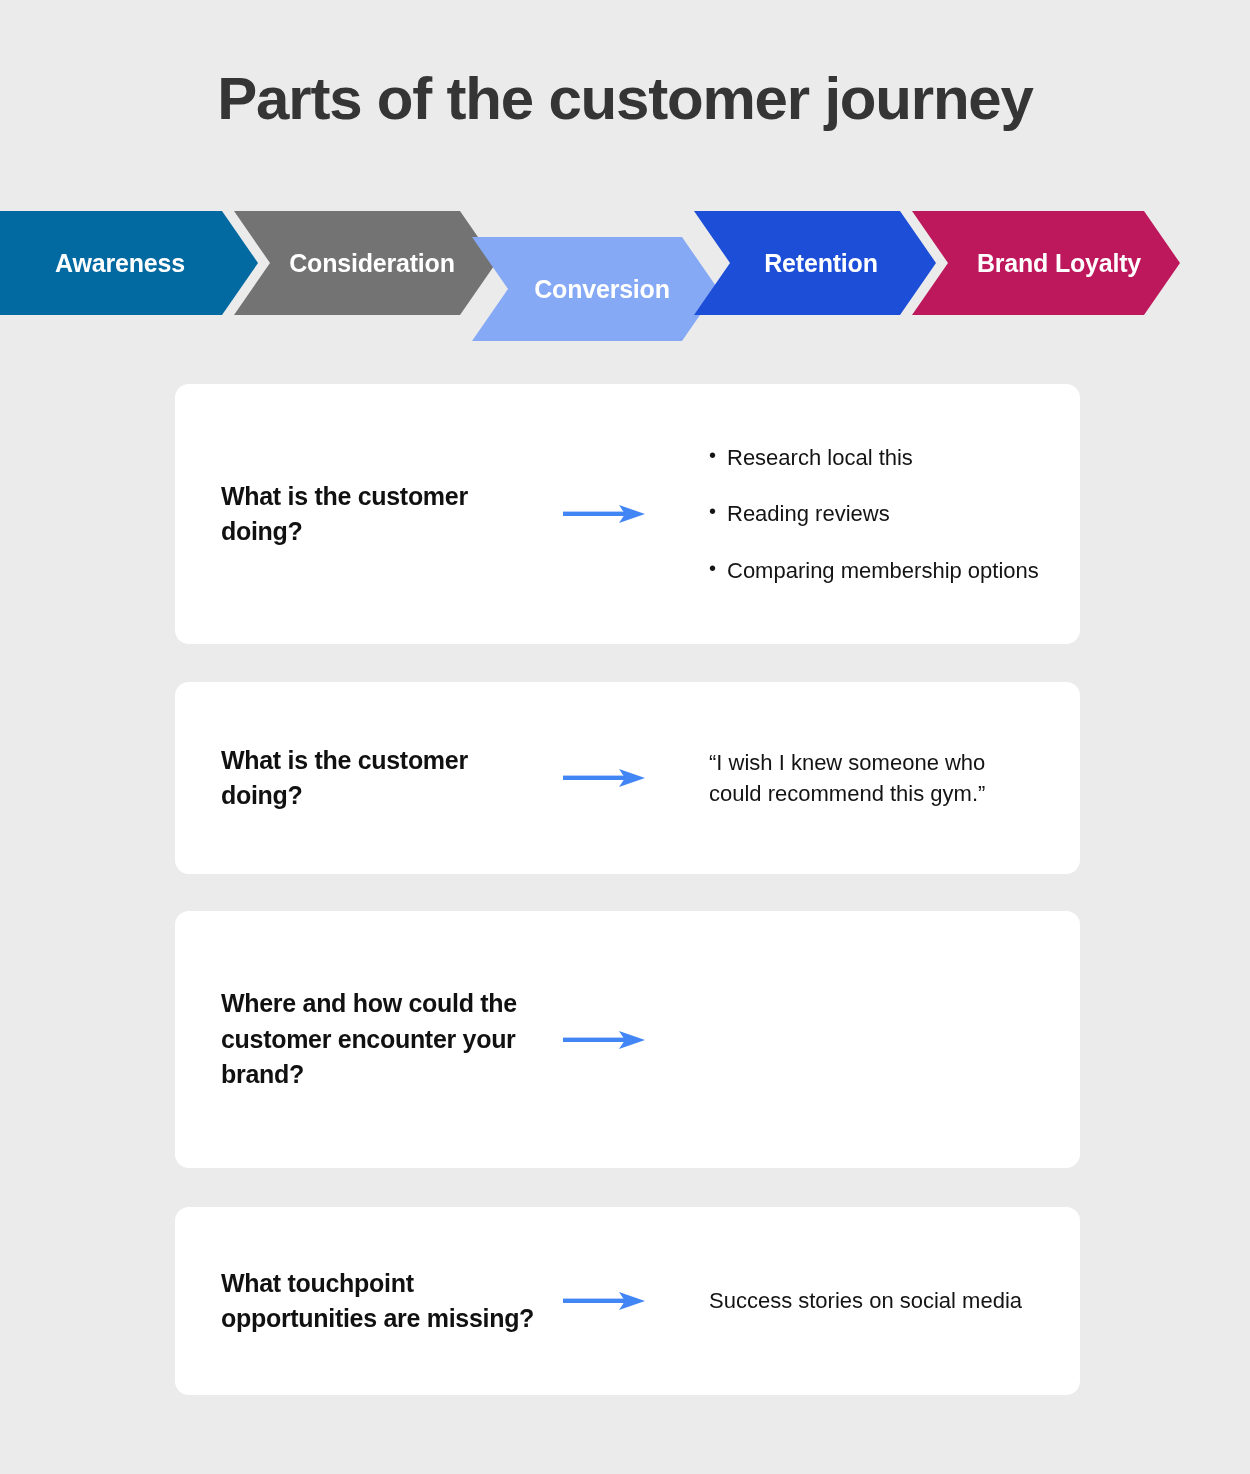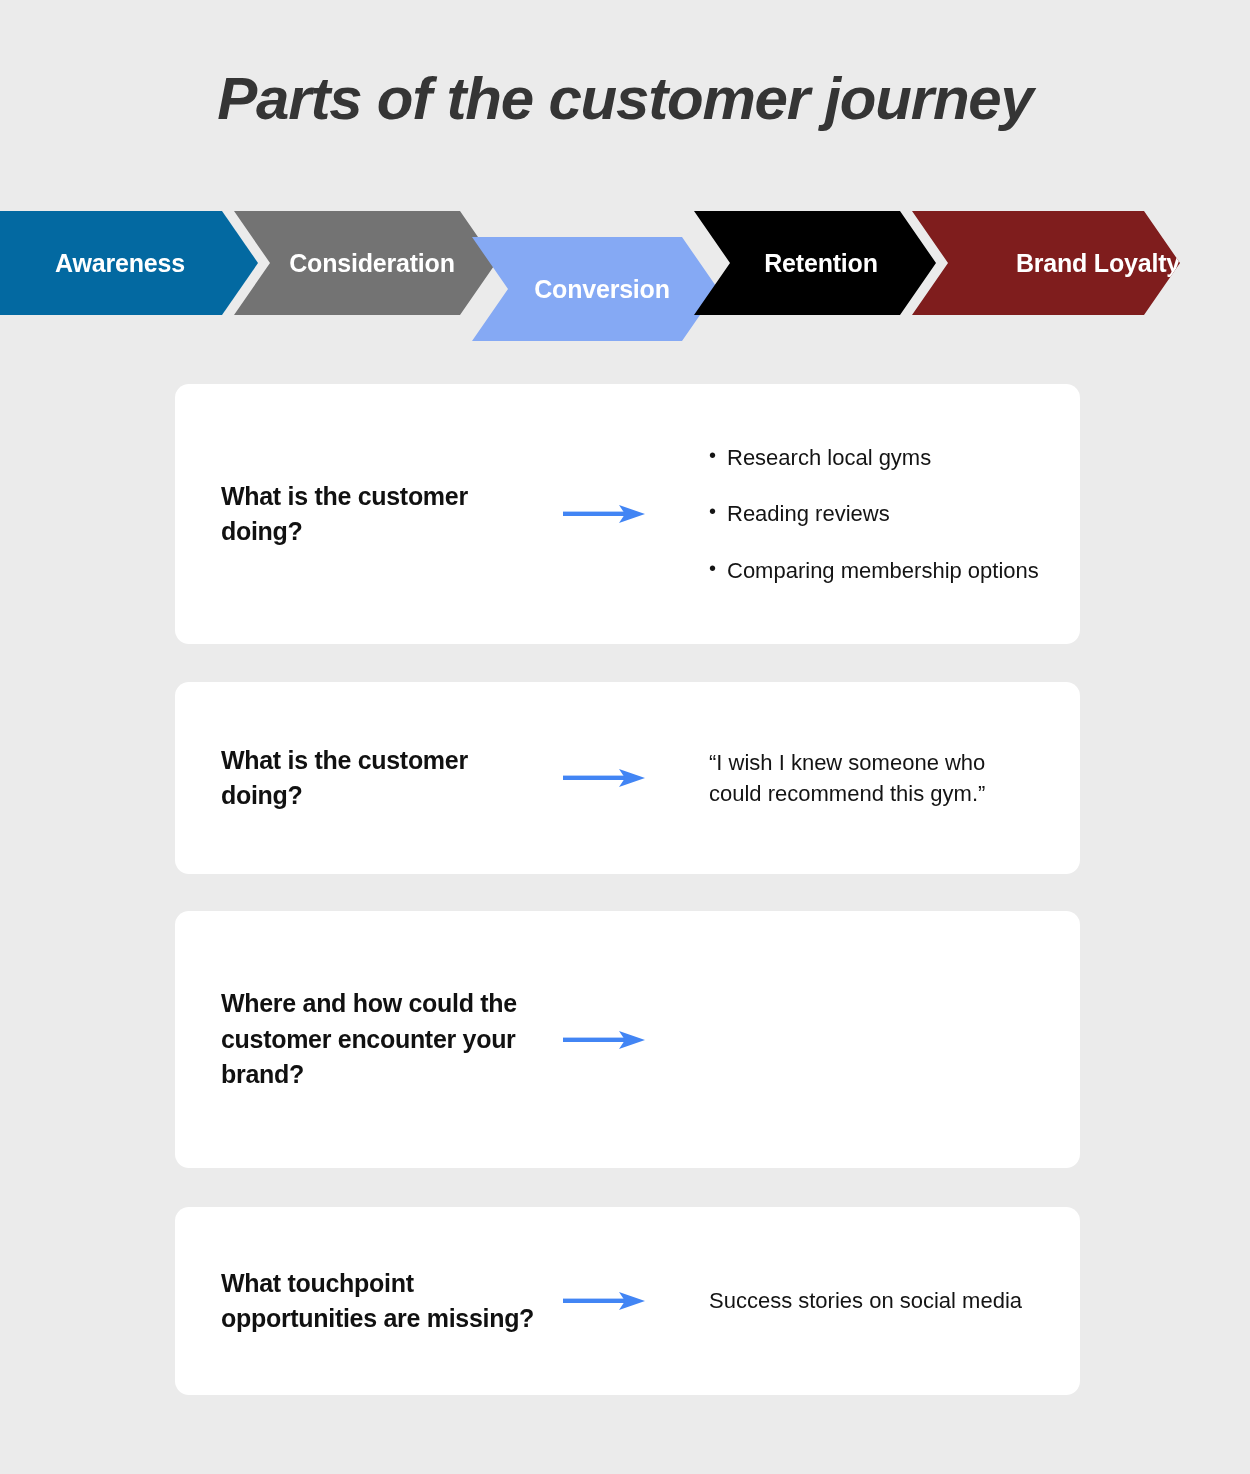--- a/index.html
+++ b/index.html
@@ -20,21 +20,20 @@
     position: absolute;
     top: 66px;
     left: 0;
     width: 1250px;
     text-align: center;
     font-size: 60px;
     font-weight: bold;
     letter-spacing: -1.2px;
     color: #353535;
     line-height: 1.1;
-    font-style: italic;
   }
 
   
   .stage-bar {
     position: absolute;
     top: 211px;
     left: 0;
     width: 1250px;
     height: 104px;
     display: flex;
@@ -154,39 +153,39 @@
 <div class="stage-bar">
   <div class="stage stage-0" style="background: #0369a1;">
     <span class="stage-label">Awareness</span>
   </div>
   <div class="stage stage-1" style="background: #737373;">
     <span class="stage-label">Consideration</span>
   </div>
   <div class="stage stage-2" style="background: rgb(133, 169, 244); margin-top: 26px;">
     <span class="stage-label">Conversion</span>
   </div>
-  <div class="stage stage-3" style="background: #000000;">
+  <div class="stage stage-3" style="background: #1d4ed8;">
     <span class="stage-label">Retention</span>
   </div>
-  <div class="stage stage-4" style="background: #7f1d1d; justify-content: flex-end;">
+  <div class="stage stage-4" style="background: #be185d;">
     <span class="stage-label">Brand Loyalty</span>
   </div>
 </div>
 
 <div class="card card-0">
   <div class="card-question">What is the customer doing?</div>
   <div class="arrow-wrap">
     <svg class="arrow-icon" width="82" height="20" viewBox="0 0 82 20" xmlns="http://www.w3.org/2000/svg">
       <rect x="0" y="7.6" width="62" height="4.4" fill="#4285f4"></rect>
       <polygon points="56,1 82,10 56,19 62,10" fill="#4285f4"></polygon>
     </svg>
   </div>
   <div class="card-answer">
     <ul class="bullet-list">
-      <li>Research local gyms</li>
+      <li>Research local this</li>
       <li>Reading reviews</li>
       <li>Comparing membership options</li>
     </ul>
   </div>
 </div>
 
 <div class="card card-1">
   <div class="card-question">What is the customer doing?</div>
   <div class="arrow-wrap">
     <svg class="arrow-icon" width="82" height="20" viewBox="0 0 82 20" xmlns="http://www.w3.org/2000/svg">

